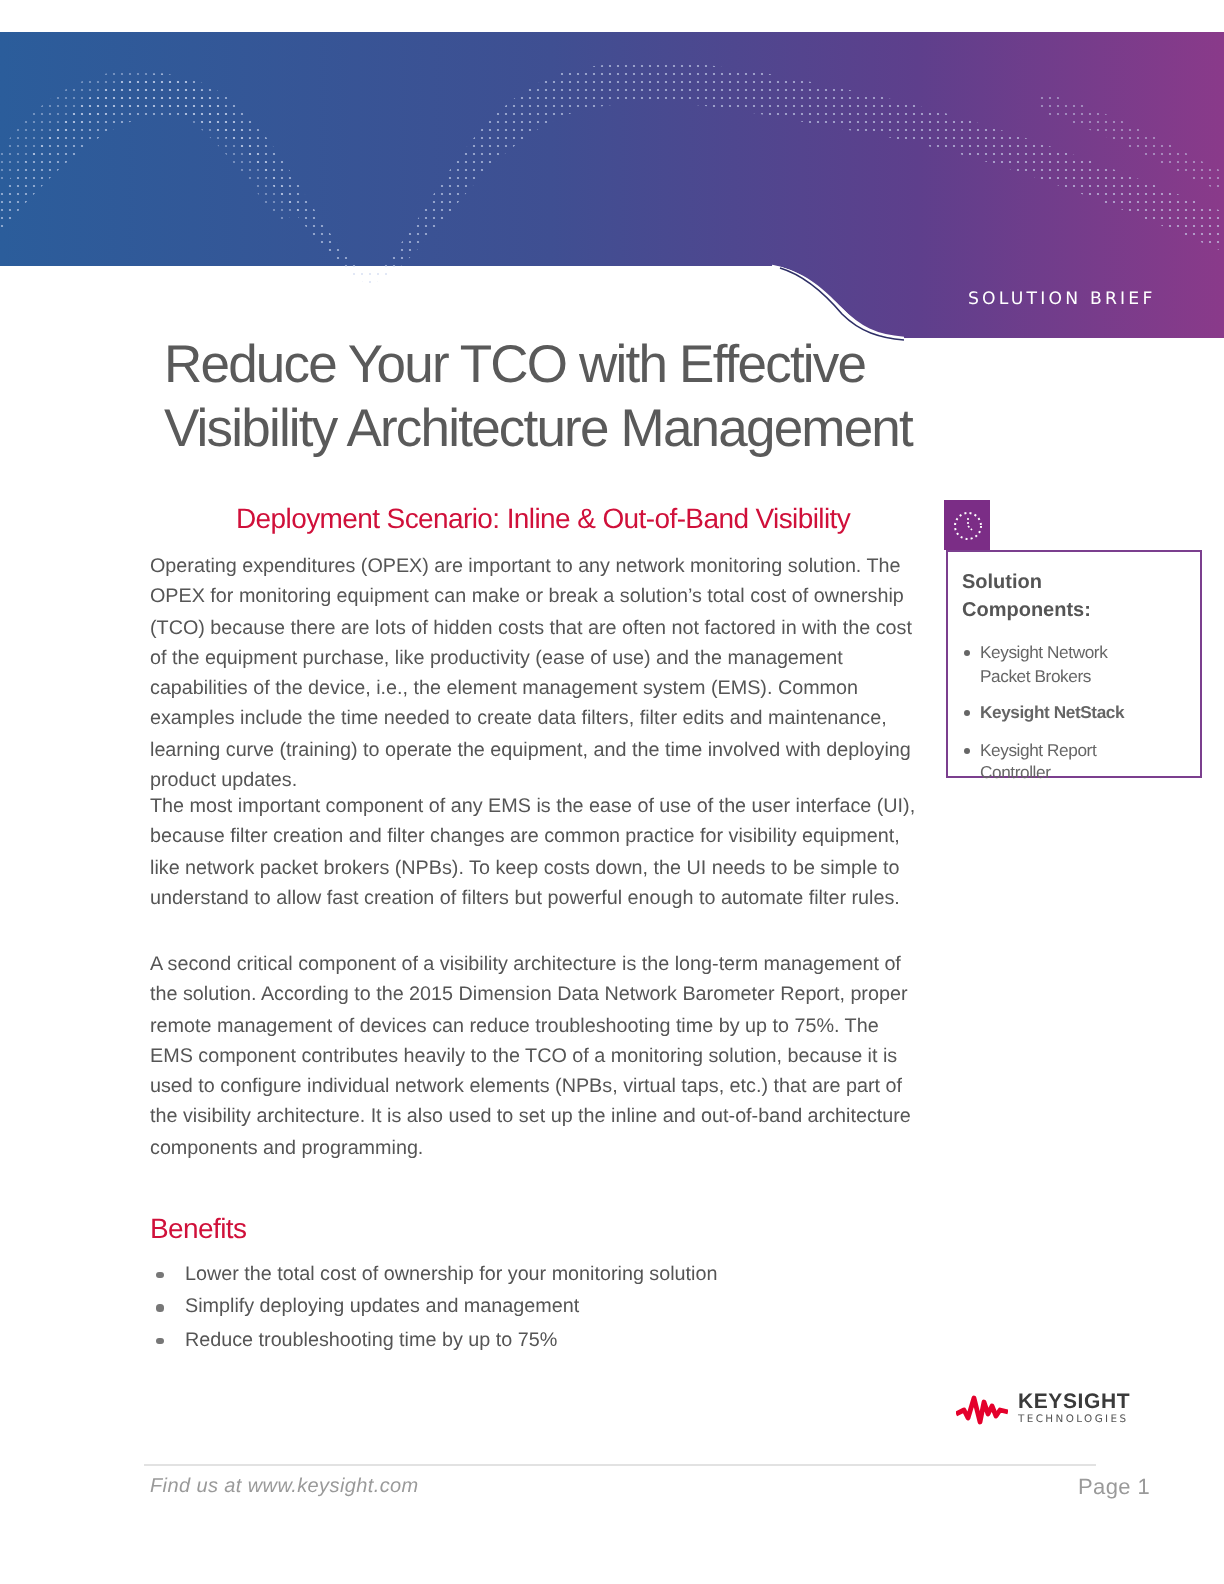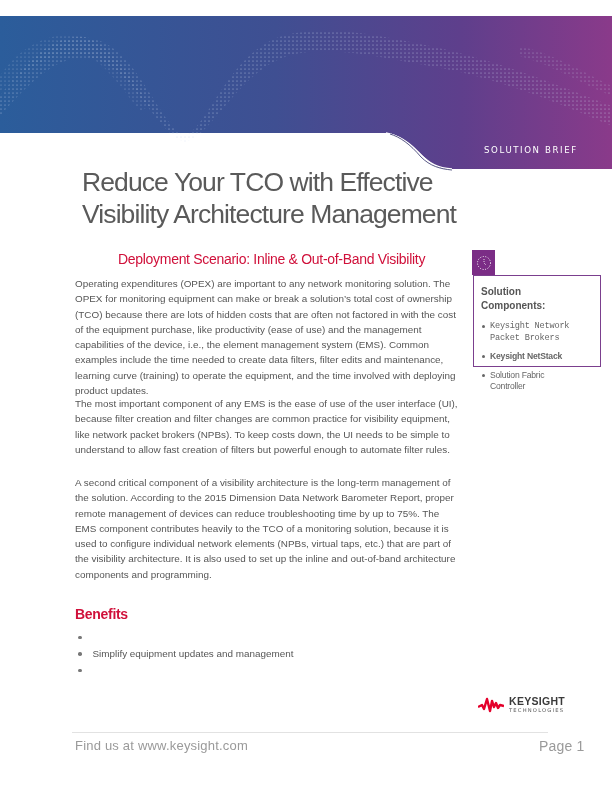--- a/index.html
+++ b/index.html
@@ -3,41 +3,41 @@
   <meta charset="utf-8">
   <style>
     html, body { margin: 0; padding: 0; }
     body { width: 612px; height: 792px; background: #ffffff; position: relative; overflow: hidden; font-family: "Liberation Sans", sans-serif; color: #555; }
     .banner { position: absolute; left: 0; top: 16px; width: 612px; height: 156px; }
     .banner svg { display: block; }
     .banner-label { position: absolute; left: 484px; top: 129px; font-family: "DejaVu Sans", sans-serif; font-size: 8.6px; letter-spacing: 1.6px; color: #ffffff; }
     .title { position: absolute; left: 76px; top: 160px; width: 380px; font-size: 26.5px; line-height: 32px; color: #5a5a5a; letter-spacing: -0.9px; margin: 6px; font-weight: normal; }
     .h2 { position: absolute; left: 75px; margin: 0; font-size: 14px; color: #d0103a; font-weight: normal; letter-spacing: -0.3px; }
     .h2.scenario { top: 251px; margin-left: 43px; }
-    .h2.benefits { top: 606px; font-weight: bold; }
+    .h2.benefits { top: 606px; }
     .para { position: absolute; left: 75px; width: 385px; font-size: 9.9px; line-height: 15.3px; color: #555; margin: 0; }
     .p1 { top: 276px; }
     .p2 { top: 396px; }
     .p3 { top: 475px; }
     .benefit-list { position: absolute; left: 75px; top: 629px; margin: 0; padding: 0; list-style: none; font-size: 9.9px; color: #555; }
     .benefit-list li { height: 16.5px; line-height: 15px; display: flex; align-items: center; }
     .bullet { display: inline-block; width: 3.5px; height: 3.5px; border-radius: 50%; background: #777; margin: 0 11px 0 3px; }
-    .sidebar { position: absolute; left: 473px; top: 275px; width: 128px; height: 92px; border: 1px solid #7b3f8e; box-sizing: border-box; padding-left: 42px; }
+    .sidebar { position: absolute; left: 473px; top: 275px; width: 128px; height: 114px; border: 1px solid #7b3f8e; box-sizing: border-box; padding-left: 42px; }
     .sidebar-tab { position: absolute; left: 472px; top: 250px; width: 23px; height: 25px; background: #7b2d86; display: flex; align-items: center; justify-content: center; }
     .sidebar-title { position: absolute; left: 7px; top: 9px; font-size: 10px; font-weight: bold; line-height: 14px; color: #555; margin: 0; }
     .sidebar-list { position: absolute; left: 7px; top: 45px; margin: 0; padding: 0; list-style: none; font-size: 8.6px; color: #666; letter-spacing: -0.2px; }
     .sidebar-list li { display: flex; line-height: 11.5px; margin-bottom: 7px; }
     .sidebar-list .bullet { width: 3px; height: 3px; margin: 4px 5px 0 1px; background: #666; flex: none; }
     .logo { position: absolute; left: 478px; top: 696px; display: flex; }
     .logo-text { margin-left: 5px; }
     .logo-main { font-size: 10.5px; font-weight: bold; color: #3a3a3a; letter-spacing: 0.3px; line-height: 10px; }
     .logo-sub { font-family: "DejaVu Sans", sans-serif; font-size: 5.2px; color: #555; letter-spacing: 1.2px; line-height: 8px; }
     .footer-rule { position: absolute; left: 72px; top: 732px; width: 476px; height: 1px; background: #e2e2e2; }
-    .footer-left { position: absolute; left: 75px; top: 738px; font-size: 13px; color: #9a9a9a; letter-spacing: 0.2px; }
-    .footer-right { position: absolute; left: 539px; top: 738px; font-size: 14px; color: #9a9a9a; letter-spacing: 0.2px; }
+    .footer-left { position: absolute; left: 75px; top: 738px; font-size: 10px; color: #9a9a9a; letter-spacing: 0.2px; font-style: italic; }
+    .footer-right { position: absolute; left: 539px; top: 738px; font-size: 11px; color: #9a9a9a; letter-spacing: 0.2px; }
   </style>
 </head>
 <body>
 
 <div class="banner">
   <svg width="612" height="156" viewBox="0 0 612 156">
     <defs>
       <linearGradient id="bg" x1="0" y1="0" x2="1" y2="0">
         <stop offset="0" stop-color="#2b5d9b"></stop>
         <stop offset="0.45" stop-color="#3f4f92"></stop>
@@ -73,44 +73,46 @@
   <svg width="16" height="16" viewBox="0 0 16 16">
     <circle cx="8" cy="8" r="6.5" fill="none" stroke="#ffffff" stroke-width="1" stroke-dasharray="1 1.6"></circle>
     <path d="M8 4 V8 L10 10" fill="none" stroke="#ffffff" stroke-width="0.8" stroke-dasharray="1 1"></path>
   </svg>
 </div>
 <div class="sidebar">
   <div class="sidebar-title" style="width:70px;">Solution Components:</div>
   <ul class="sidebar-list">
     <li>
         <span class="bullet"></span>
-        <span style="width:80px;font-family:Liberation Mono, monospace;">Keysight Network Packet Brokers</span>
+        <span style="width:80px;">Keysight Network Packet Brokers</span>
       </li>
     <li>
         <span class="bullet"></span>
         <span style="width:90px;font-weight:bold;">Keysight NetStack</span>
       </li>
     <li>
         <span class="bullet"></span>
-        <span style="width:70px;">Solution Fabric Controller</span>
+        <span style="width:70px;">Keysight Report Controller</span>
       </li>
   </ul>
 </div>
 
 <h2 class="h2 benefits">Benefits</h2>
 <ul class="benefit-list">
   <li>
       <span class="bullet"></span>
+      <span>Lower the total cost of ownership for your monitoring solution</span>
     </li>
   <li>
       <span class="bullet"></span>
-      <span>Simplify equipment updates and management</span>
+      <span>Simplify deploying updates and management</span>
     </li>
   <li>
       <span class="bullet"></span>
+      <span>Reduce troubleshooting time by up to 75%</span>
     </li>
 </ul>
 
 <div class="logo">
   <svg width="26" height="18" viewBox="0 0 26 18">
     <path d="M0 11 L4 9 L6 13 L9 3 L12 15 L14 5 L16 11 L18 7 L20 12 L22 9 L26 10" fill="none" stroke="#e4002b" stroke-width="2.4" stroke-linejoin="round"></path>
   </svg>
   <div class="logo-text">
     <div class="logo-main">KEYSIGHT</div>
     <div class="logo-sub">TECHNOLOGIES</div>

